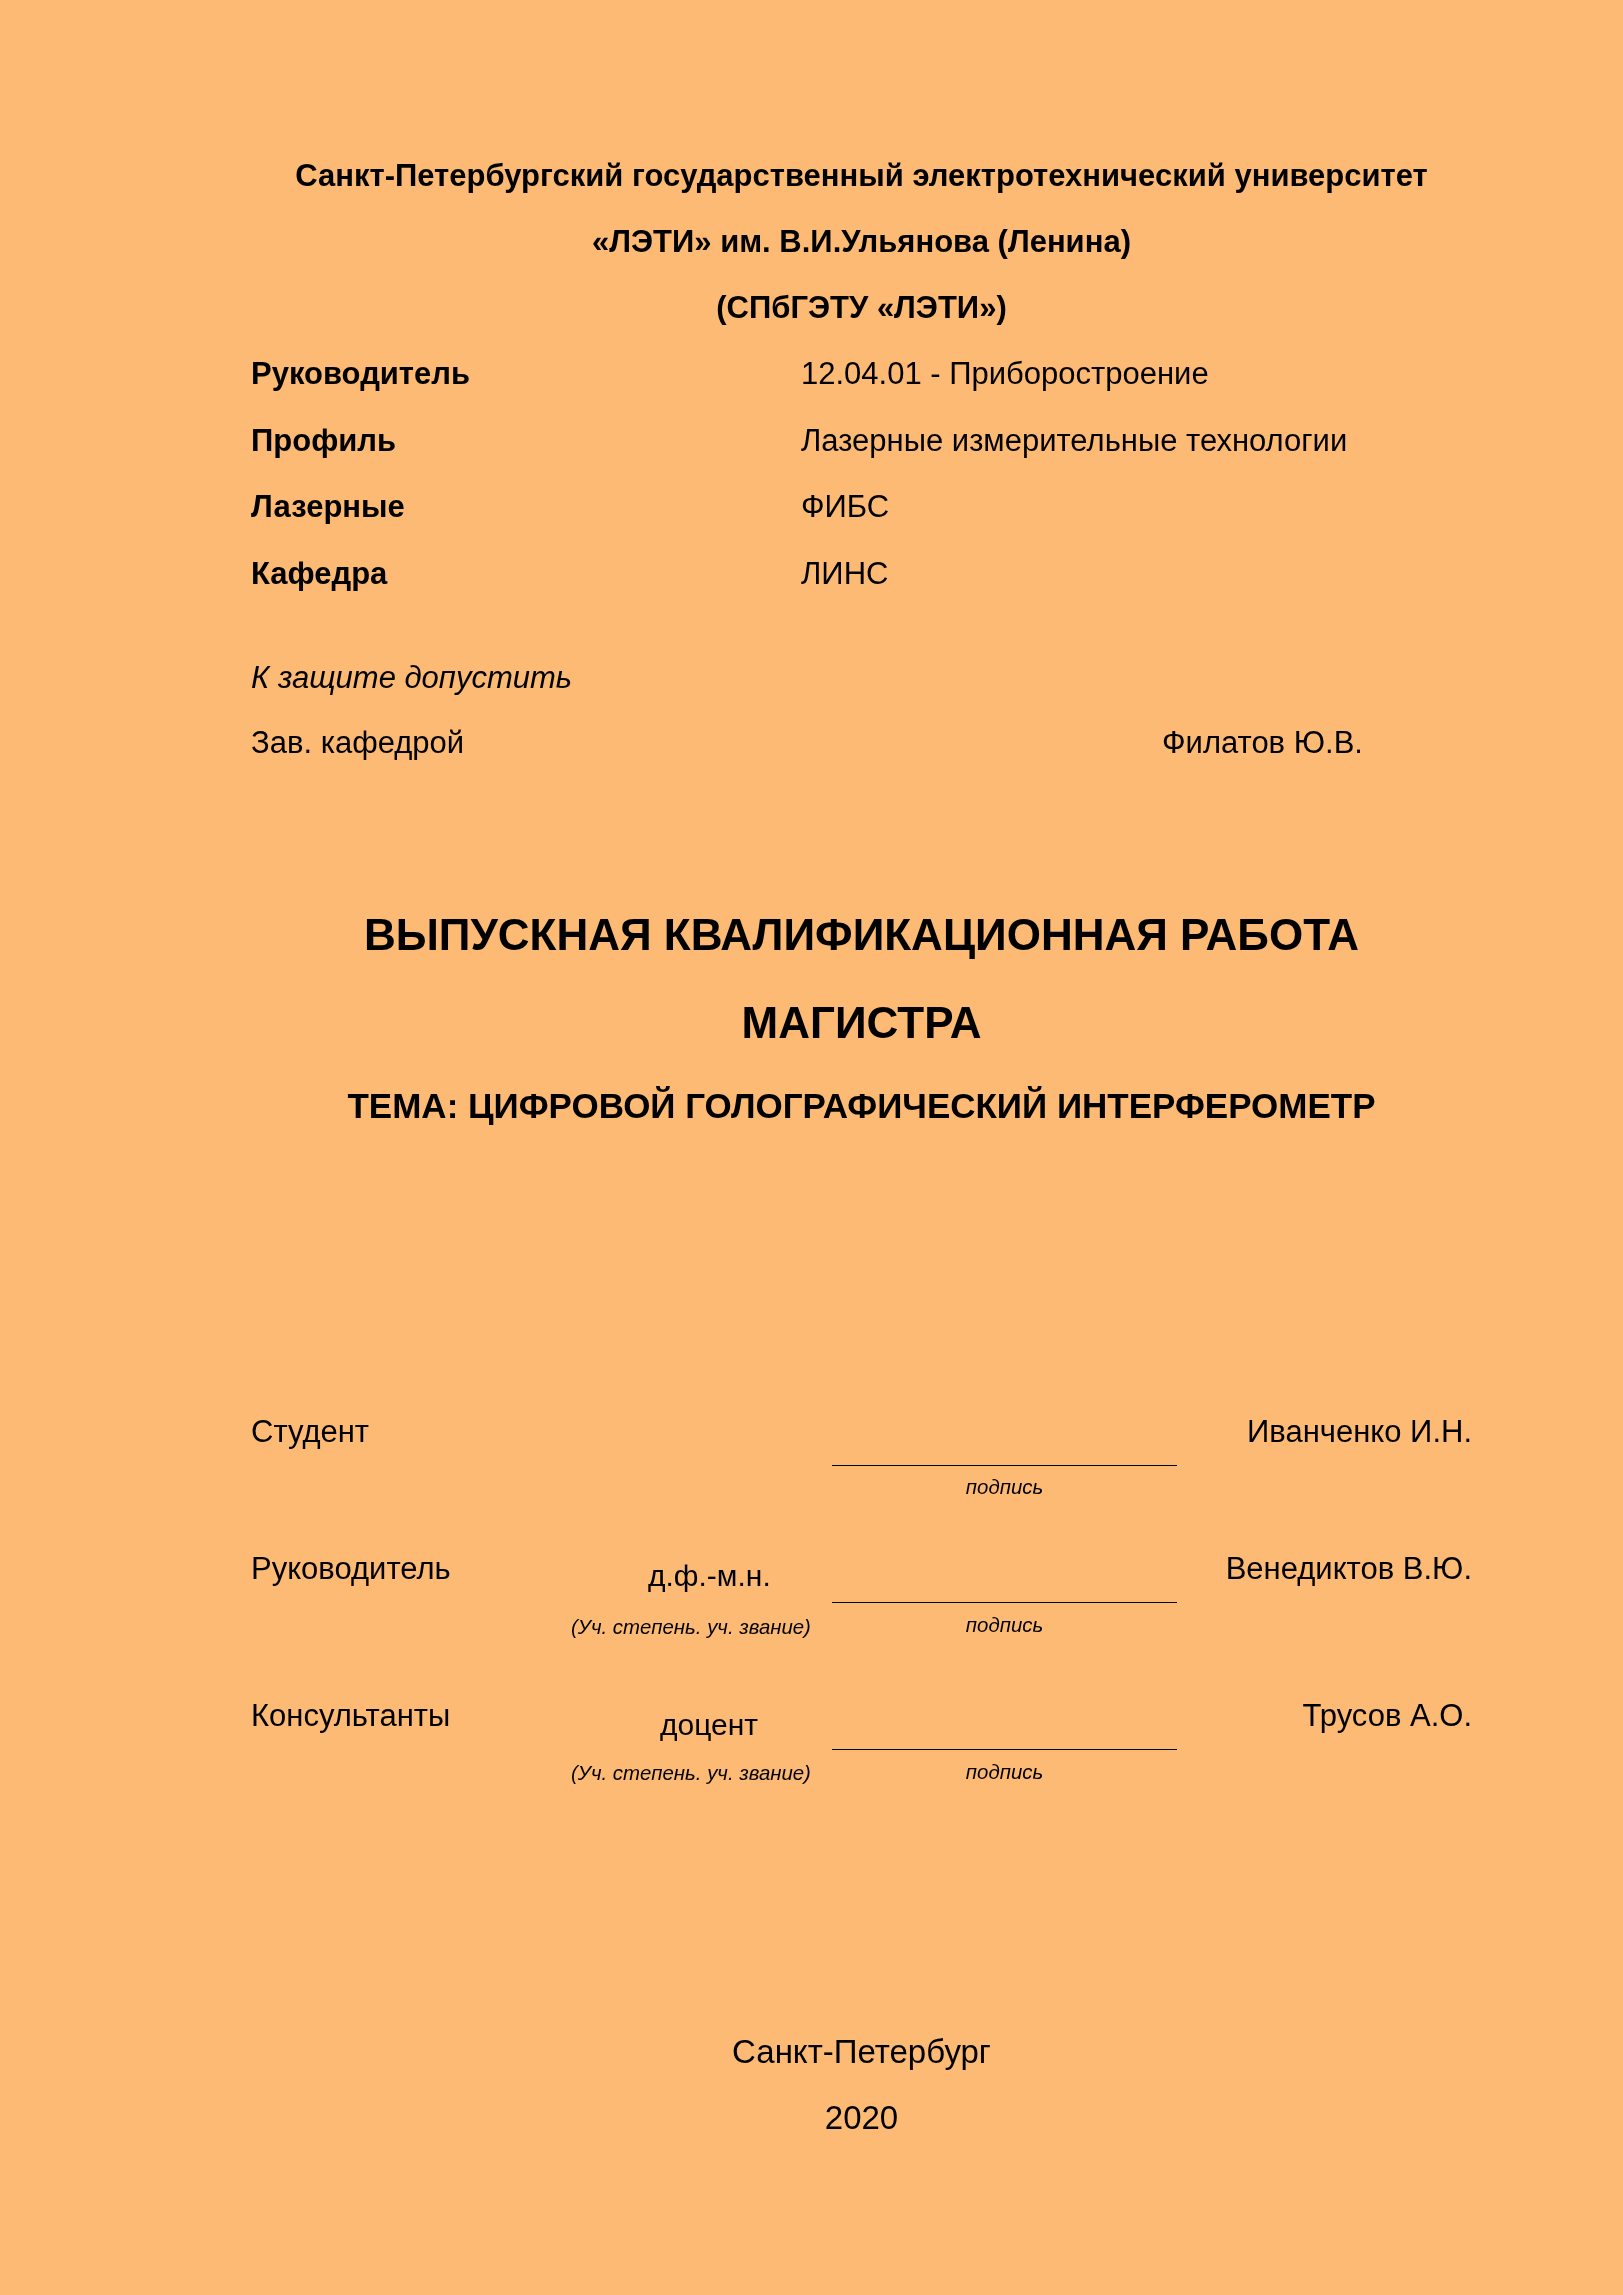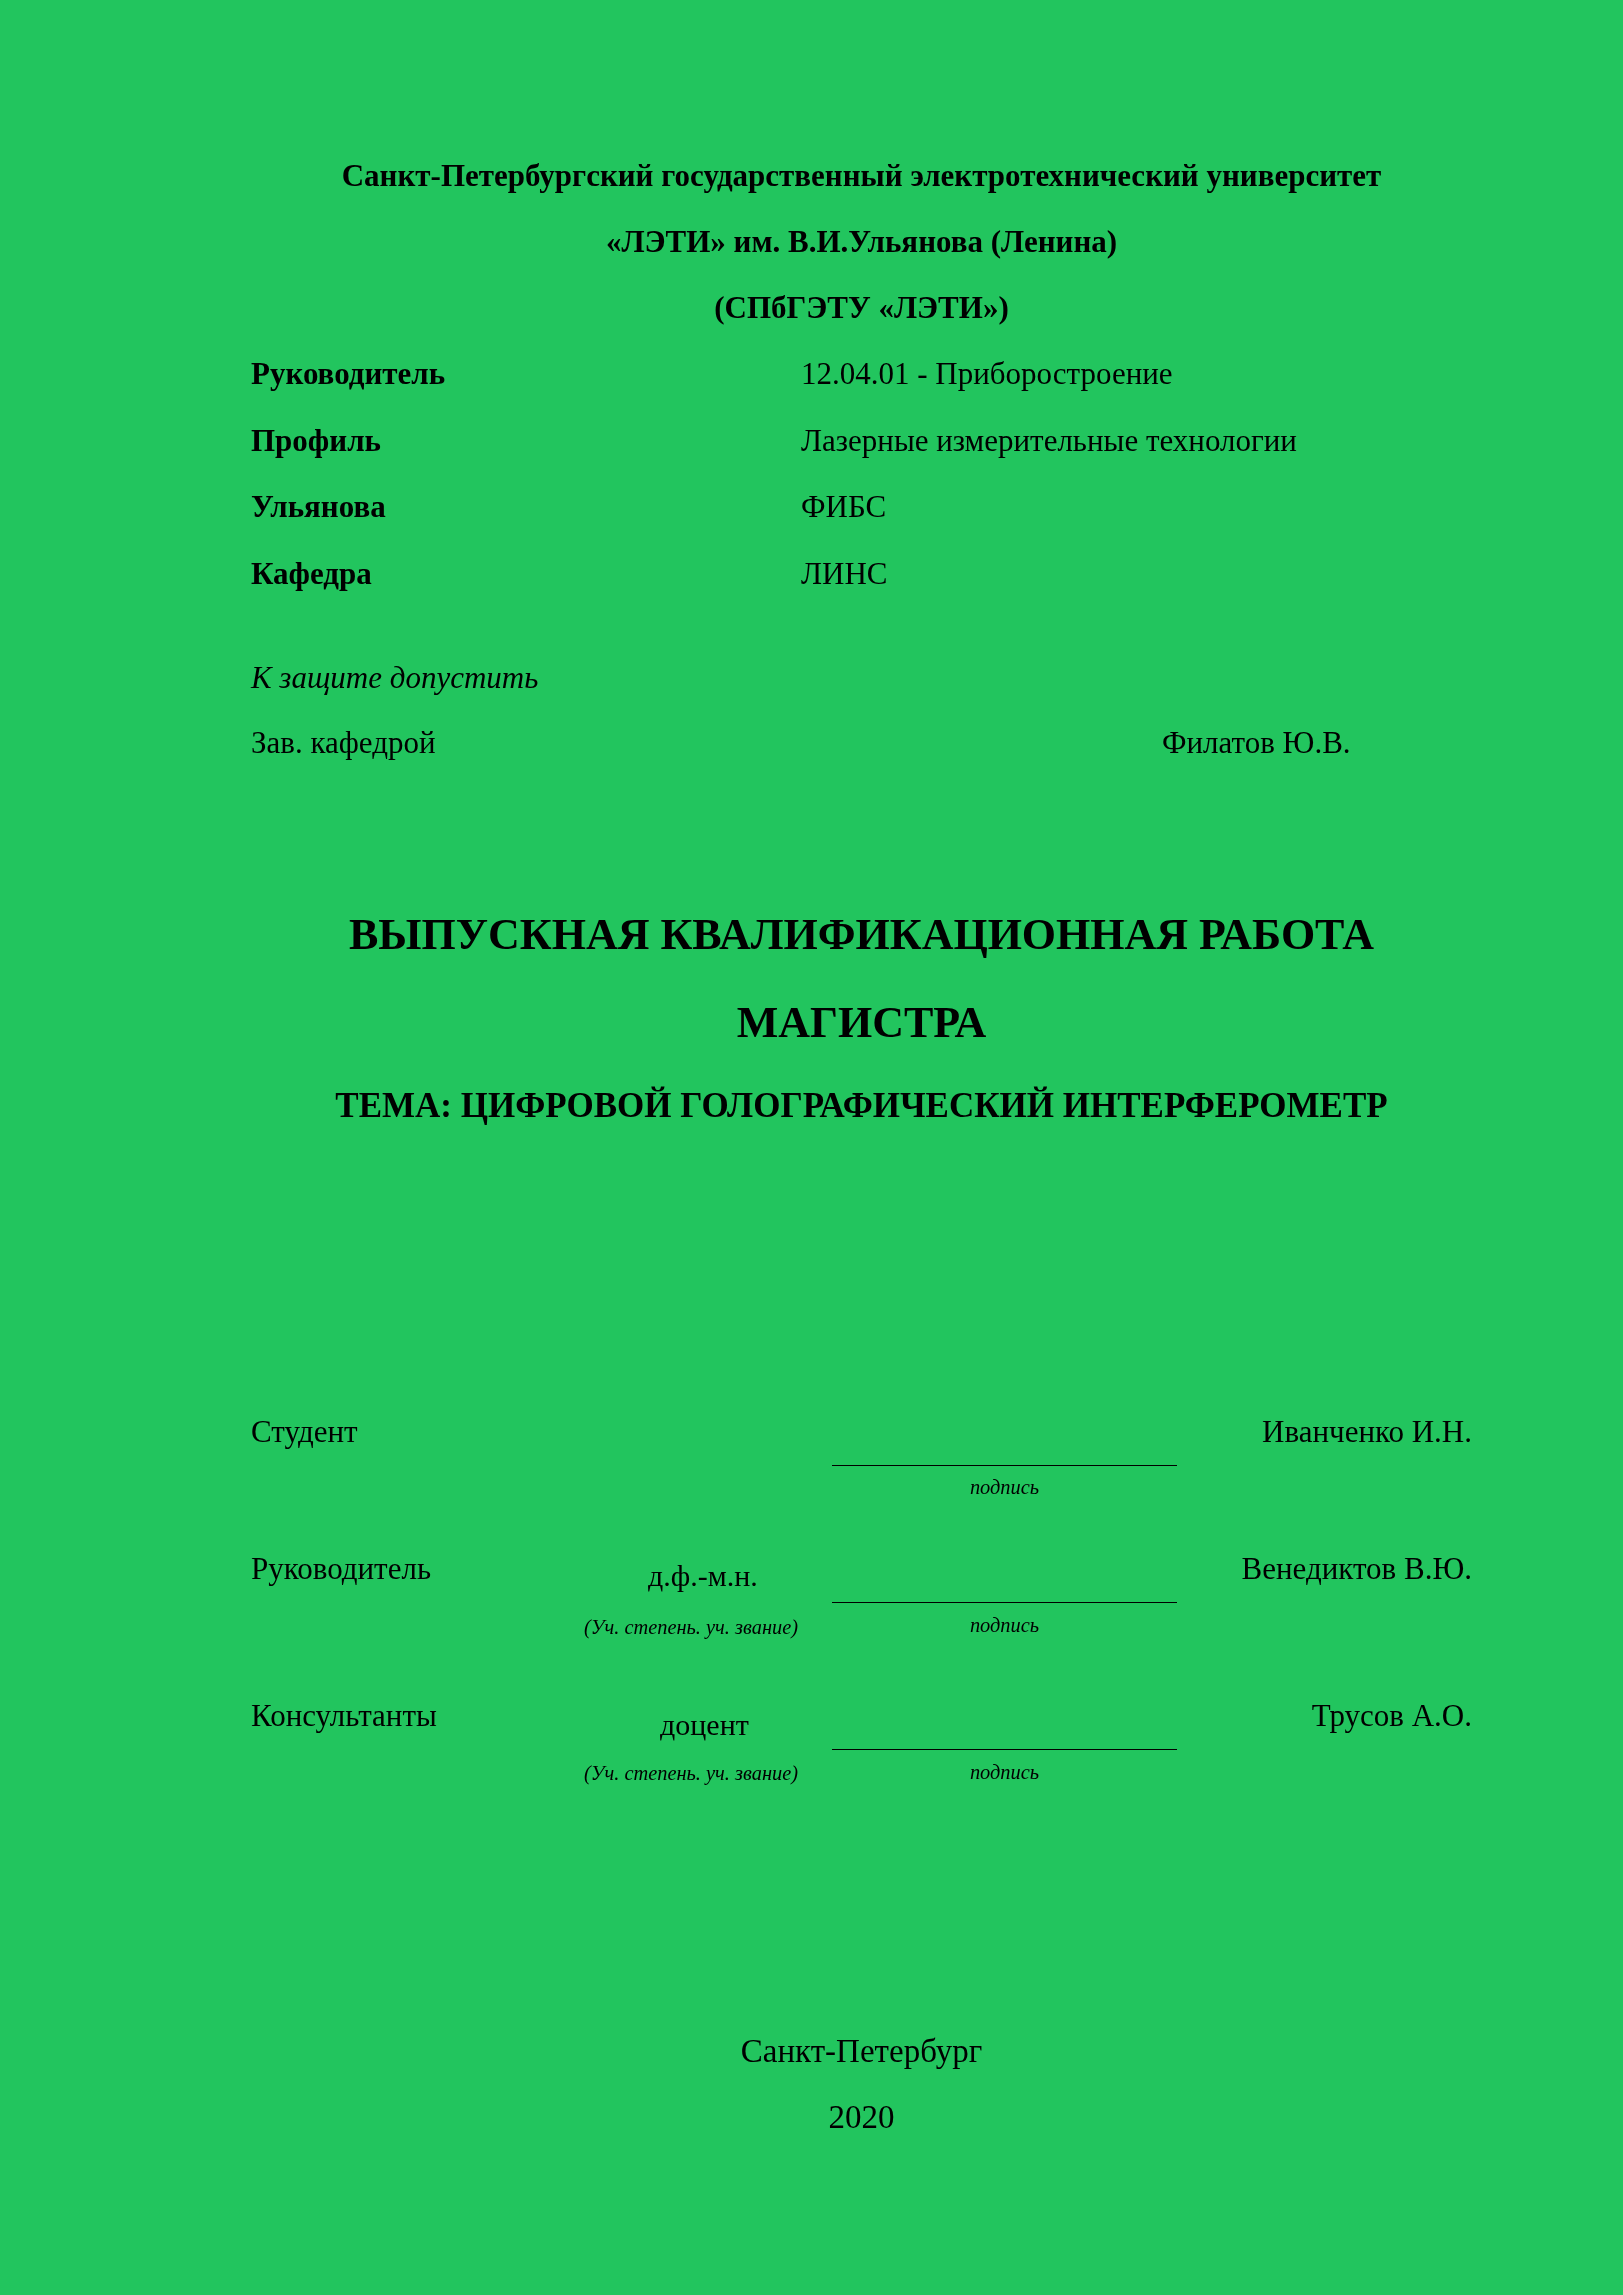--- a/index.html
+++ b/index.html
@@ -1,21 +1,21 @@
 <!DOCTYPE html>
 <html style="font-size:12.6px"><head>
 <meta charset="utf-8">
 <style>
   html,body { margin:0; padding:0; background:#ffffff; }
   .page {
     position: relative;
     width: 1623px;
     height: 2295px;
-    background: #22c55e;
-    font-family: Liberation Serif, serif;
+    background: #fdba74;
+    font-family: Liberation Sans, sans-serif;
     color: #000000;
     overflow: hidden;
   }
   .abs { position: absolute; }
   .center { left: 251px; width: 1221px; text-align: center; }
   .b { font-weight: bold; }
   .i { font-style: italic; }
   .body-t { font-size: 31px; line-height: 1.2; }
   .title-t { font-size: 44px; line-height: 1.2; }
   .theme-t { font-size: 35px; line-height: 1.2; }
@@ -43,21 +43,21 @@
   <div class="abs center b body-t" style="top:157px">Санкт-Петербургский государственный электротехнический университет</div>
   <div class="abs center b body-t" style="top:223px">«ЛЭТИ» им. В.И.Ульянова (Ленина)</div>
   <div class="abs center b body-t" style="top:289px">(СПбГЭТУ «ЛЭТИ»)</div>
 
   <div class="abs b body-t" style="top:355px; left:251px">Руководитель</div>
   <div class="abs body-t" style="top:355px; left:801px">12.04.01 - Приборостроение</div>
 
   <div class="abs b body-t" style="top:422px; left:251px">Профиль</div>
   <div class="abs body-t" style="top:422px; left:801px">Лазерные измерительные технологии</div>
 
-  <div class="abs b body-t" style="top:488px; left:251px">Ульянова</div>
+  <div class="abs b body-t" style="top:488px; left:251px">Лазерные</div>
   <div class="abs body-t" style="top:488px; left:801px">ФИБС</div>
 
   <div class="abs b body-t" style="top:555px; left:251px">Кафедра</div>
   <div class="abs body-t" style="top:555px; left:801px">ЛИНС</div>
 
   <div class="abs i body-t" style="top:659px; left:251px">К защите допустить</div>
   <div class="abs body-t" style="top:724px; left:251px">Зав. кафедрой</div>
   <div class="abs body-t" style="top:724px; left:1162px">Филатов Ю.В.</div>
 
   <div class="abs center b title-t" style="top:997px">МАГИСТРА</div>

